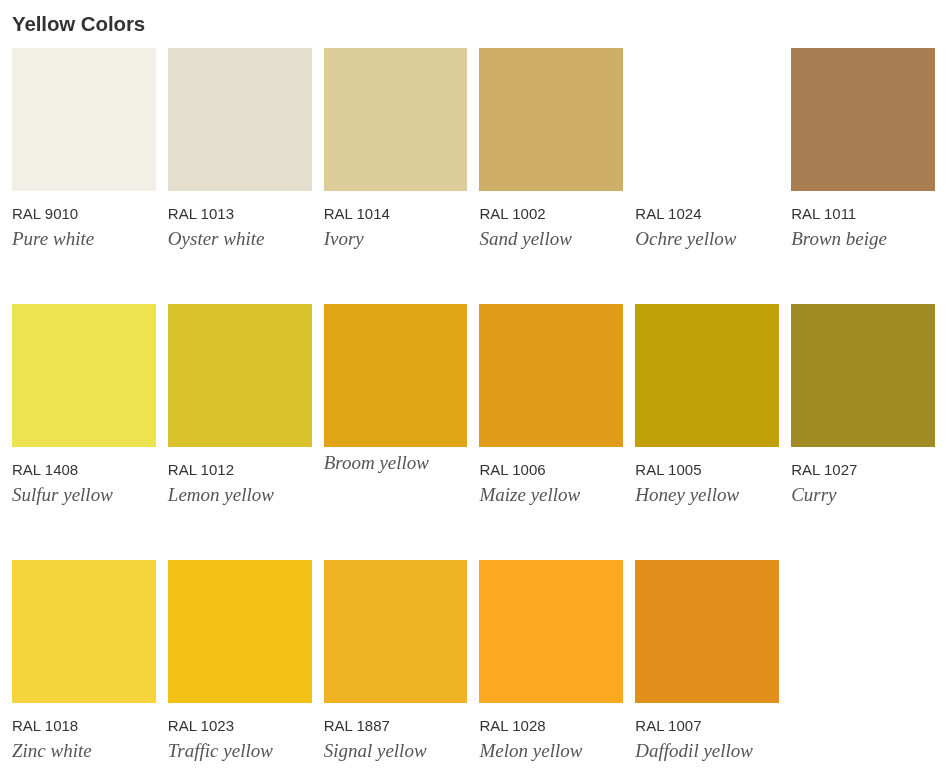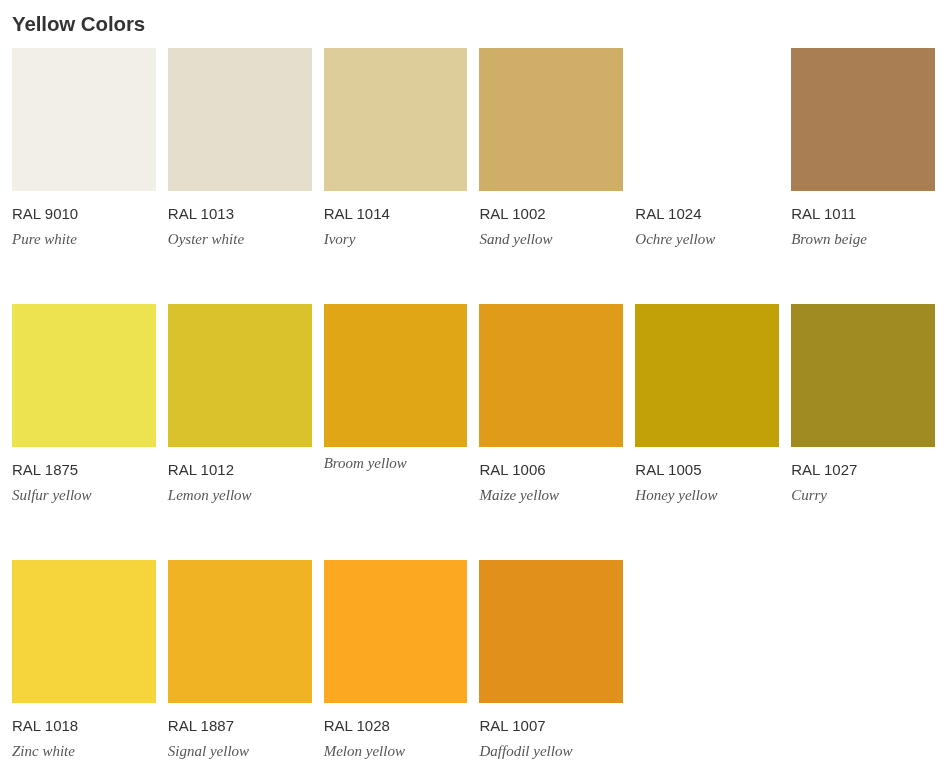--- a/index.html
+++ b/index.html
@@ -51,21 +51,21 @@
     font-family: "Liberation Sans", sans-serif;
     font-size: 15px;
     color: #333333;
     line-height: 18px;
     padding-top: 14px;
     white-space: nowrap;
   }
   .swatch-name {
     font-family: "Liberation Serif", serif;
     font-style: italic;
-    font-size: 15px;
+    font-size: 19px;
     color: #555555;
     line-height: 18px;
     padding-top: 7px;
     white-space: nowrap;
   }
   .row-spacer {
     height: 32px;
   }
 </style>
 </head>
@@ -107,21 +107,21 @@
         <div class="swatch-name">Brown beige</div>
       </div>
       <div class="row-spacer"></div>
       <div class="row-spacer"></div>
       <div class="row-spacer"></div>
       <div class="row-spacer"></div>
       <div class="row-spacer"></div>
       <div class="row-spacer"></div>
       <div class="color-card">
         <div class="swatch" style="background-color: rgb(237, 227, 80);"></div>
-        <div class="swatch-code">RAL 1875</div>
+        <div class="swatch-code">RAL 1408</div>
         <div class="swatch-name">Sulfur yellow</div>
       </div>
       <div class="color-card">
         <div class="swatch" style="background-color: rgb(217, 194, 43);"></div>
         <div class="swatch-code">RAL 1012</div>
         <div class="swatch-name">Lemon yellow</div>
       </div>
       <div class="color-card">
         <div class="swatch" style="background-color: rgb(224, 166, 22);"></div>
         <div class="swatch-name">Broom yellow</div>
@@ -146,20 +146,25 @@
       <div class="row-spacer"></div>
       <div class="row-spacer"></div>
       <div class="row-spacer"></div>
       <div class="row-spacer"></div>
       <div class="color-card">
         <div class="swatch" style="background-color: rgb(245, 212, 60);"></div>
         <div class="swatch-code">RAL 1018</div>
         <div class="swatch-name">Zinc white</div>
       </div>
       <div class="color-card">
+        <div class="swatch" style="background-color: rgb(243, 193, 23);"></div>
+        <div class="swatch-code">RAL 1023</div>
+        <div class="swatch-name">Traffic yellow</div>
+      </div>
+      <div class="color-card">
         <div class="swatch" style="background-color: rgb(240, 179, 35);"></div>
         <div class="swatch-code">RAL 1887</div>
         <div class="swatch-name">Signal yellow</div>
       </div>
       <div class="color-card">
         <div class="swatch" style="background-color: rgb(252, 168, 33);"></div>
         <div class="swatch-code">RAL 1028</div>
         <div class="swatch-name">Melon yellow</div>
       </div>
       <div class="color-card">

